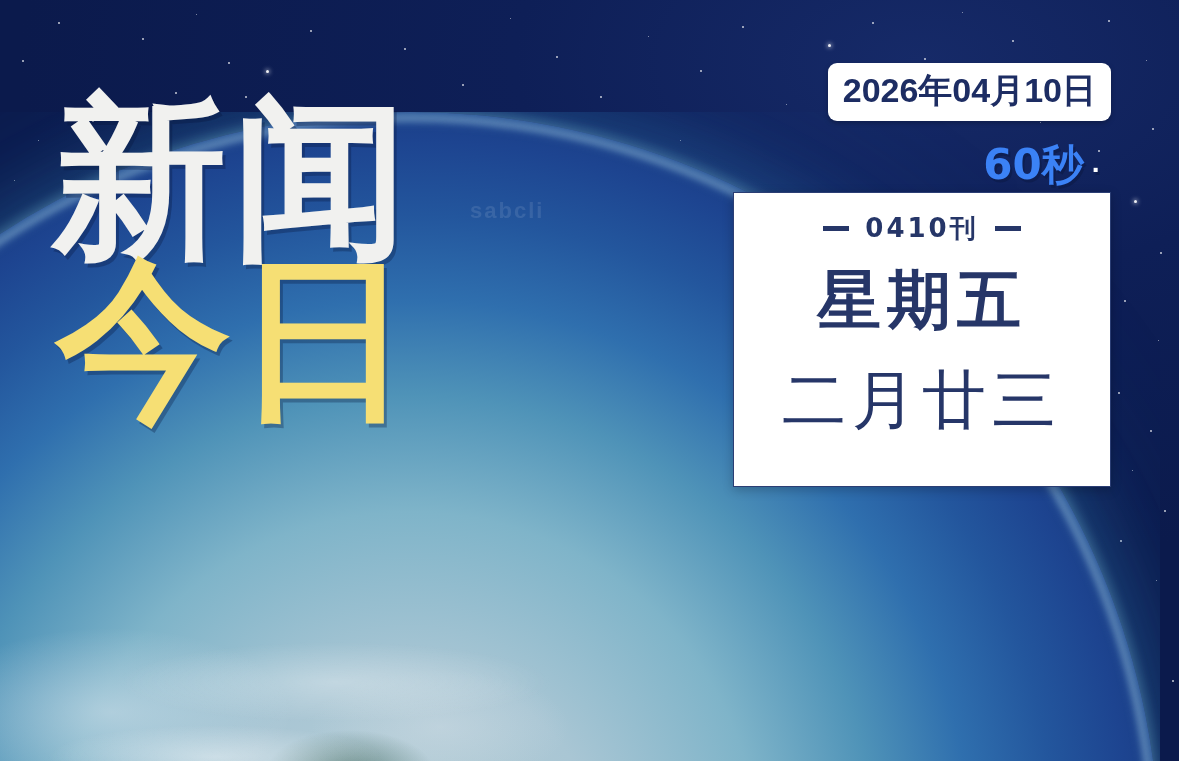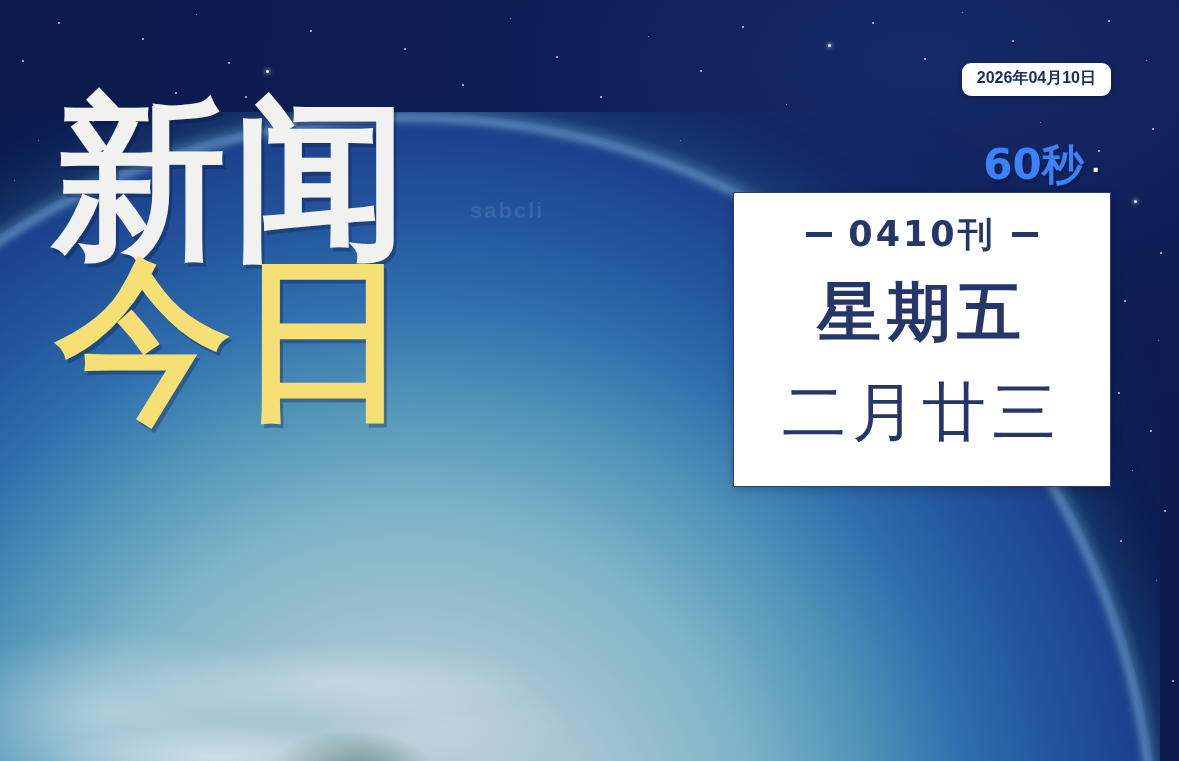--- a/index.html
+++ b/index.html
@@ -123,21 +123,21 @@
     text-shadow:3px 4px 0 rgba(8,20,55,.30);
     margin-left:-4px;
   }
 
   
   .date-pill{
     position:absolute; right:68px; top:63px;
     z-index:8;
     background:#ffffff;
     color:#1d2d63;
-    font-size:16px;
+    font-size:34px;
     font-weight:bold;
     padding:5px 15px 7px;
     border-radius:9px;
     letter-spacing:0px;
     white-space:nowrap;
     box-shadow:0 2px 5px rgba(0,0,0,.25);
   }
 
   
   .tagline{
@@ -173,21 +173,21 @@
     display:flex;
     flex-direction:column;
     align-items:center;
     justify-content:flex-start;
     padding-top:14px;
     box-shadow:0 3px 10px rgba(0,0,0,.22);
     font-family:"DejaVu Sans","Liberation Sans",sans-serif;
   }
   .issue{
     color:#263668;
-    font-size:35px;
+    font-size:26px;
     font-weight:bold;
     letter-spacing:3px;
     display:flex; align-items:center; gap:16px;
     margin-top:4px;
   }
   .issue .dash{
     display:inline-block;
     width:26px; height:5px;
     background:#263668;
   }

